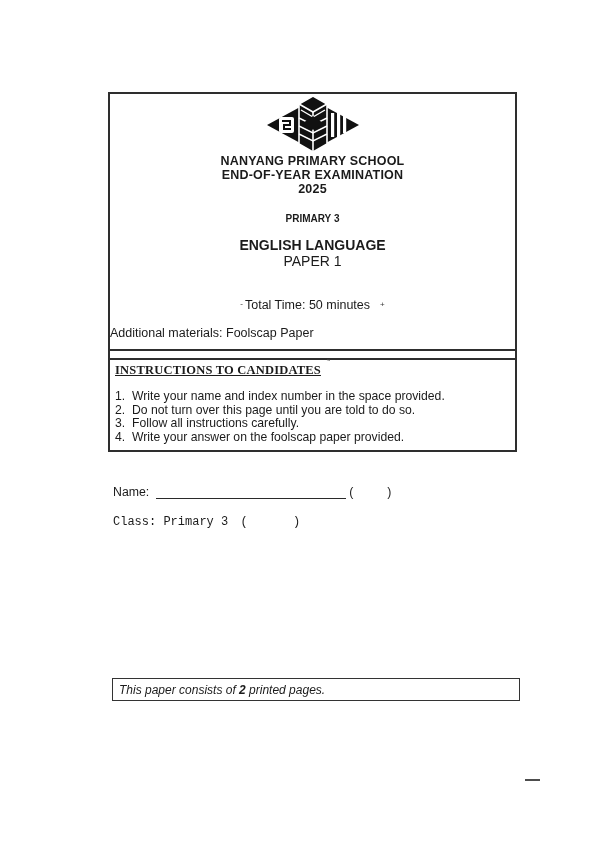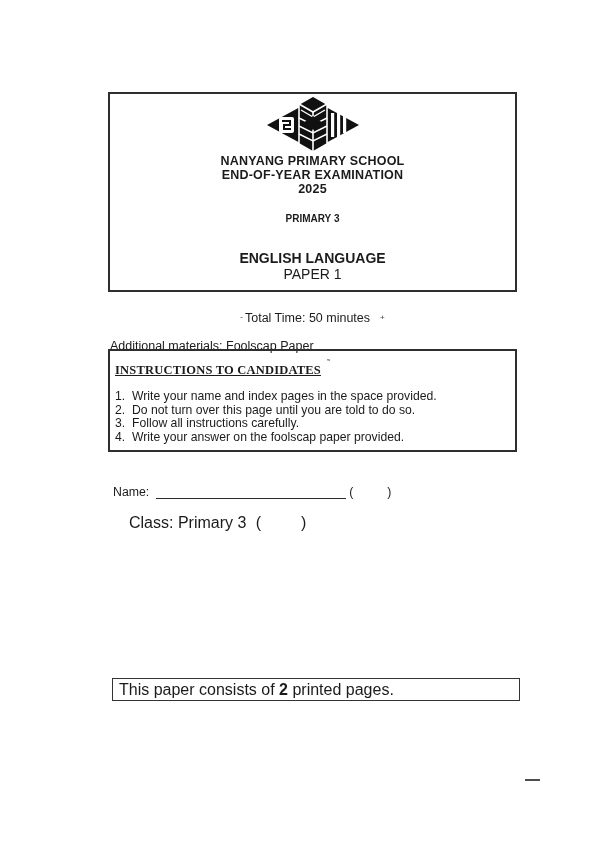--- a/index.html
+++ b/index.html
@@ -16,21 +16,21 @@
     color: #1b1b1b;
     -webkit-font-smoothing: antialiased;
   }
 
   
   .header-box {
     position: absolute;
     left: 108px;
     top: 92px;
     width: 409px;
-    height: 200px;
+    height: 268px;
     border: 2px solid #2e2e2e;
     box-sizing: border-box;
     text-align: center;
   }
   .logo-wrap {
     margin: 2px auto 0 auto;
     width: 96px;
     height: 58px;
   }
   .school-name,
@@ -41,21 +41,21 @@
     line-height: 14px;
     letter-spacing: 0.2px;
   }
   .level {
     margin-top: 15px;
     font-weight: bold;
     font-size: 10px;
     line-height: 15px;
   }
   .subject {
-    margin-top: 24px;
+    margin-top: 11px;
     font-weight: bold;
     font-size: 14px;
     line-height: 16px;
   }
   .paper {
     font-weight: normal;
     font-size: 14px;
     line-height: 16px;
   }
   .total-time-row {
@@ -139,44 +139,46 @@
   .paren {
     display: inline-block;
   }
   .name-row .paren.open { margin-left: 3px; }
   .index-gap {
     display: inline-block;
     width: 34px;
   }
   .class-row {
     position: absolute;
-    left: 129px;
+    left: 113px;
     top: 515px;
-    font-size: 16px;
+    font-size: 12px;
     line-height: 15px;
+    font-family: Liberation Mono, monospace;
   }
   .class-row .paren.open { margin-left: 5px; }
   .class-gap {
     display: inline-block;
     width: 31px;
   }
 
   
   .footer-box {
     position: absolute;
     left: 112px;
     top: 678px;
     width: 408px;
     height: 23px;
     border: 1.6px solid #333333;
     box-sizing: border-box;
     display: flex;
     align-items: center;
     padding-left: 6px;
-    font-size: 16px;
+    font-size: 12px;
+    font-style: italic;
   }
   .footer-box span { white-space: pre; }
   .footer-pages { font-weight: bold; }
 
   
   .scan-dash {
     position: absolute;
     left: 525px;
     top: 779px;
     width: 15px;
@@ -231,21 +233,21 @@
 
   <div class="additional-materials">Additional materials: Foolscap Paper</div>
 </div>
 
 <div class="instructions-box">
   <span class="instructions-heading">INSTRUCTIONS TO CANDIDATES</span><span class="heading-stray">˜</span>
 
   <div class="instructions-list">
     <div class="instruction-row">
       <span class="instruction-num">1.</span>
-      <span>Write your name and index pages in the space provided.</span>
+      <span>Write your name and index number in the space provided.</span>
     </div>
     <div class="instruction-row">
       <span class="instruction-num">2.</span>
       <span>Do not turn over this page until you are told to do so.</span>
     </div>
     <div class="instruction-row">
       <span class="instruction-num">3.</span>
       <span>Follow all instructions carefully.</span>
     </div>
     <div class="instruction-row">

